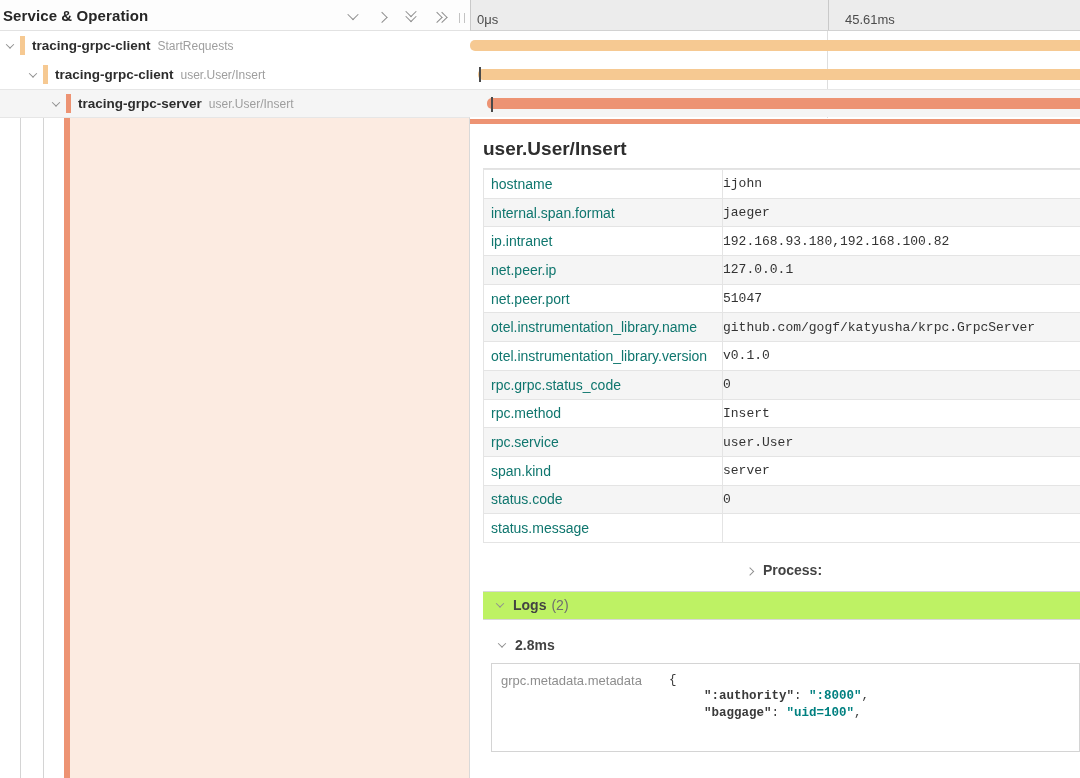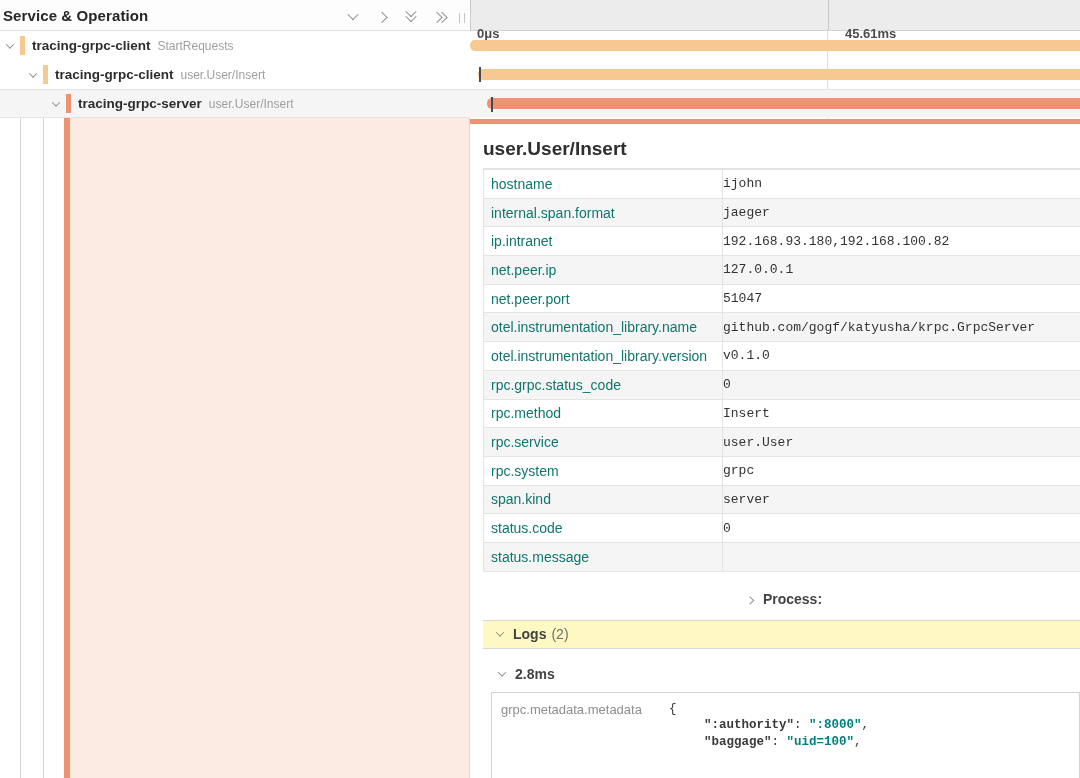--- a/index.html
+++ b/index.html
@@ -39,21 +39,21 @@
   .detail-left { flex:1 1 auto; position:relative; background:#fff; border-top:1px solid #e6e6e6; border-right:1px solid #d9d9d9; }
   .guide { position:absolute; top:0; bottom:0; width:1px; background:#d4d4d4; }
   .guide.g0 { left:20px; } .guide.g1 { left:43px; }
   .detail-colorbar { position:absolute; top:0; bottom:0; left:64px; width:6px; background:#ed9373; }
   .detail-peach { position:absolute; top:0; bottom:0; left:70px; right:0; background:#fcebe1; }
 
   
   .right-panel { width:610px; height:778px; display:flex; flex-direction:column; position:relative; background:#fff; }
   .tl-header { height:31px; flex:0 0 31px; background:#ececec; border-bottom:1px solid #d2d2d2;
                border-left:1px solid #c9c9c9; position:relative; }
-  .tick-label { position:absolute; top:26px; font-size:13px; color:#4c4c4c;font-weight:bold; }
+  .tick-label { position:absolute; top:12px; font-size:13px; color:#4c4c4c; }
   .tick-label.t0 { left:6px; } .tick-label.t1 { left:362px;margin-left:12px; }
   .hdr-gridline { position:absolute; left:357px; top:0; bottom:0; width:1px; background:#c9c9c9; }
 
   .tl-rows { position:relative; flex:0 0 87px; height:87px; }
   .rows-gridline { position:absolute; left:357px; top:0; bottom:0; width:1px; background:#dedede; z-index:0; }
   .tl-row { height:29px; position:relative; background:transparent; }
   .tl-row.selected { height:28px; background:#f5f5f5; border-top:1px solid #e6e6e6; }
   .tl-bar { position:absolute; top:9px; height:11px; right:0; border-radius:5px 0 0 5px; z-index:1; background:#f6c992; }
   .tl-row.selected .tl-bar { top:8px; }
   .tl-tick { position:absolute; top:7px; height:15px; width:2px; background:#4a4a4a; z-index:2; }
@@ -73,21 +73,21 @@
   table.tags { border-collapse:collapse; width:100%; }
   table.tags tr { height:28.7px; }
   table.tags tr:nth-child(even) { background:#f5f5f5; }
   table.tags td { border:1px solid #e4e4e4; border-right:none; }
   table.tags td.tag-key { width:239px; padding-left:7px; font-size:14px; color:#0f766e; }
   table.tags td.tag-value { font-family:"Liberation Mono", monospace; font-size:13px; color:#333; }
   .tag-value.string { color:#008080; }
   .tag-value.number { color:#0000ee; }
 
   .sec-process { padding:19px 0 0 3px;justify-content:center; }
-  .logs-band { margin-top:13px; height:29px; background:#fef9c3; border-top:1px solid #d8d8d8;
+  .logs-band { margin-top:13px; height:29px; background:#bef264; border-top:1px solid #d8d8d8;
                border-bottom:1px solid #d8d8d8; display:flex; align-items:center; padding-left:11px; }
   .sec-logts { padding:17px 0 0 13px; }
 
   .log-box { margin-top:10px; margin-left:8px; border:1px solid #d4d4d4; background:#fff;
              display:flex; align-items:flex-start; padding:8px 0 30px 9px; }
   .log-key { width:168px; flex:0 0 168px; font-size:13px; color:#8e8e8e; padding-top:1px; }
   .log-json { font-family:"Liberation Mono", monospace; font-size:12.5px; color:#3d3d3d; line-height:16.5px; }
   .json-line { padding-left:35px; white-space:pre; }
   .json-open { padding-left:0; }
   .jk { font-weight:700; color:#3a3a3a; }
@@ -222,24 +222,20 @@
             </tr>
             <tr>
               <td class="tag-key">rpc.method</td>
               <td class="tag-value string">Insert</td>
             </tr>
             <tr>
               <td class="tag-key">rpc.service</td>
               <td class="tag-value string">user.User</td>
             </tr>
             <tr>
-              <td class="tag-key">rpc.system</td>
-              <td class="tag-value string">grpc</td>
-            </tr>
-            <tr>
               <td class="tag-key">span.kind</td>
               <td class="tag-value string">server</td>
             </tr>
             <tr>
               <td class="tag-key">status.code</td>
               <td class="tag-value number">0</td>
             </tr>
             <tr>
               <td class="tag-key">status.message</td>
               <td class="tag-value empty"></td>

